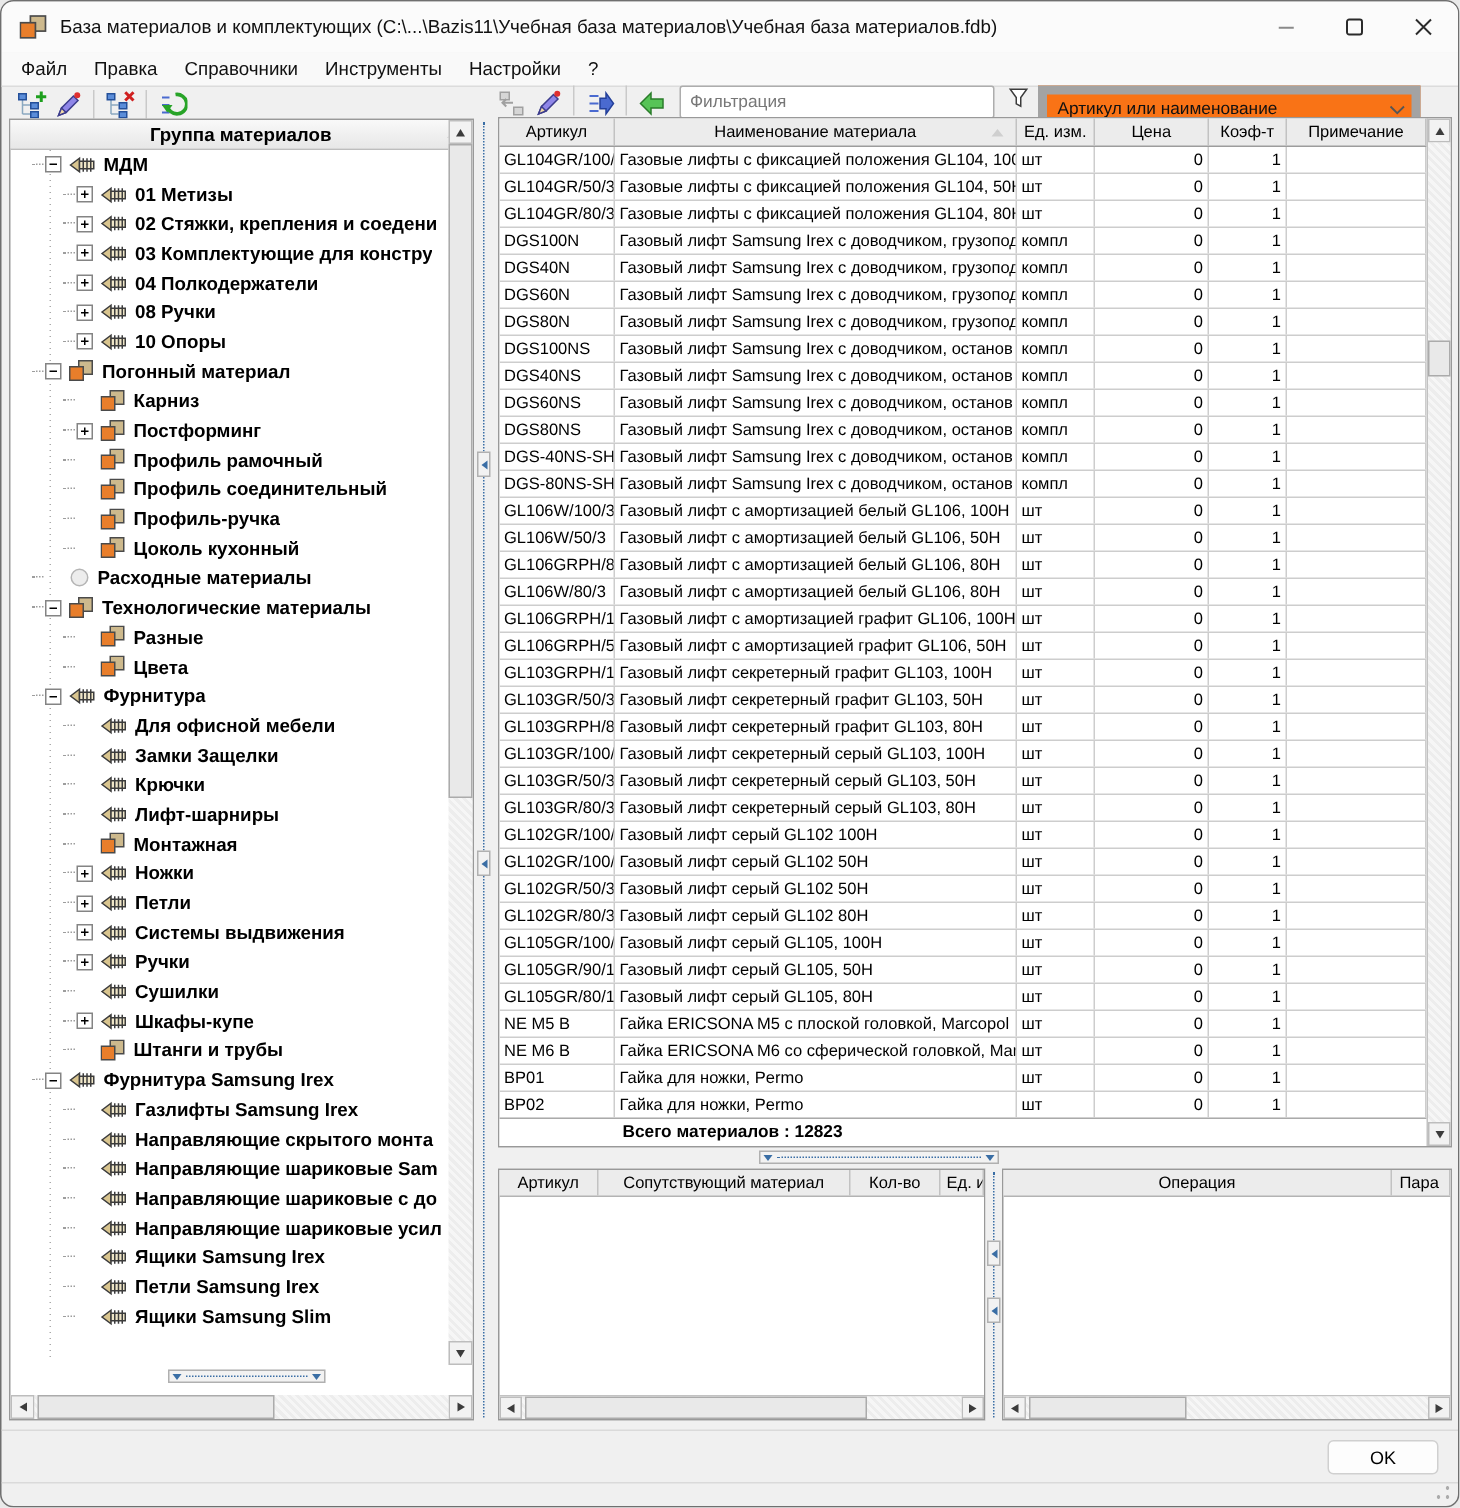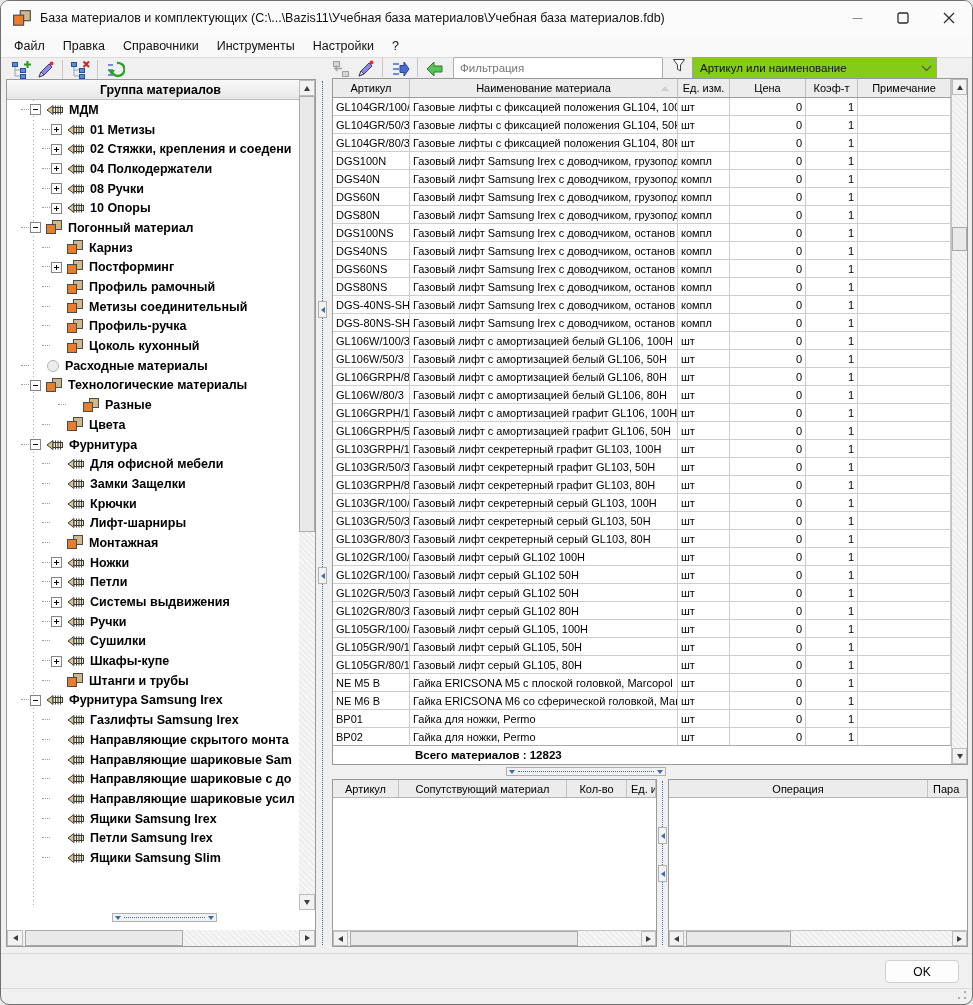--- a/index.html
+++ b/index.html
@@ -17,21 +17,21 @@
   .menu-item{padding:2px 9px;cursor:default;}
   
   .lt-toolbar{position:absolute;left:8px;top:57px;height:24px;display:flex;align-items:center;}
   .rt-toolbar{position:absolute;left:328px;top:56px;height:24px;display:flex;align-items:flex-start;}
   .tb-btn{width:24px;height:24px;display:flex;align-items:center;justify-content:center;border-radius:2px;}
   .tb-sep{width:1px;height:20px;background:#c9c9c9;margin:0 5px;}
   .filter-input{width:196px;height:20px;border:1px solid #adadad;border-radius:2px;font-size:11.5px;
                 padding:0 6px;margin-left:6px;font-family:"Liberation Sans",sans-serif;color:#222;background:#fff;}
   .filter-input::placeholder{color:#777;}
   .funnel{margin:0 5px 0 8px;display:flex;align-items:center;}
-  .combo{width:232px;height:20px;border:1px solid #a3a3a3;background:#84cc16;display:flex;align-items:center;
+  .combo{width:232px;height:20px;border:6px solid #a3a3a3;background:#f97316;display:flex;align-items:center;
          font-size:11.5px;padding:0 4px 0 7px;justify-content:space-between;color:#111;}
   
   .sb-track{background:repeating-linear-gradient(45deg,#f6f6f6 0 2px,#ededed 2px 4px);}
   .sb-btn{background:#f2f2f2;border:1px solid #bdbdbd;box-sizing:border-box;display:flex;align-items:center;justify-content:center;}
   .thumb{position:absolute;background:#e9e9e9;border:1px solid #ababab;box-sizing:border-box;}
   .t{width:0;height:0;border:3.5px solid transparent;}
   .t-up{border-bottom:5px solid #3c3c3c;margin-top:-3px;}
   .t-down{border-top:5px solid #3c3c3c;margin-bottom:-3px;}
   .t-left{border-right:5px solid #3c3c3c;margin-left:-3px;}
   .t-right{border-left:5px solid #3c3c3c;margin-right:-3px;}
@@ -292,20 +292,34 @@
             <i class="hl"></i>
             <i class="vl"></i>
           </span>
           <span class="ticon">
             <svg width="18" height="12" viewBox="0 0 18 12">
               <polygon points="1,6 7,1.5 7,10.5" fill="#d9c58f" stroke="#3c3c3c"></polygon>
               <rect x="7" y="3.5" width="9.5" height="5" fill="#efe6c8" stroke="#3c3c3c"></rect>
               <path d="M9.5 1.5 V10.5 M12 1.5 V10.5 M14.5 1.5 V10.5" stroke="#3c3c3c" fill="none"></path>
             </svg>
           </span>
+          <span class="tlabel">03 Комплектующие для констру</span>
+        </div>
+        <div class="tree-row" style="padding-left: 35px;">
+          <span class="expander">
+            <i class="hl"></i>
+            <i class="vl"></i>
+          </span>
+          <span class="ticon">
+            <svg width="18" height="12" viewBox="0 0 18 12">
+              <polygon points="1,6 7,1.5 7,10.5" fill="#d9c58f" stroke="#3c3c3c"></polygon>
+              <rect x="7" y="3.5" width="9.5" height="5" fill="#efe6c8" stroke="#3c3c3c"></rect>
+              <path d="M9.5 1.5 V10.5 M12 1.5 V10.5 M14.5 1.5 V10.5" stroke="#3c3c3c" fill="none"></path>
+            </svg>
+          </span>
           <span class="tlabel">04 Полкодержатели</span>
         </div>
         <div class="tree-row" style="padding-left: 35px;">
           <span class="expander">
             <i class="hl"></i>
             <i class="vl"></i>
           </span>
           <span class="ticon">
             <svg width="18" height="12" viewBox="0 0 18 12">
               <polygon points="1,6 7,1.5 7,10.5" fill="#d9c58f" stroke="#3c3c3c"></polygon>
@@ -375,21 +389,21 @@
           <span class="tlabel">Профиль рамочный</span>
         </div>
         <div class="tree-row" style="padding-left: 35px;">
           <span class="expander hidden"></span>
           <span class="ticon">
             <svg width="17" height="15" viewBox="0 0 17 15">
               <rect x="6.5" y="0.5" width="9" height="9" fill="#cdb98d" stroke="#4a4a4a"></rect>
               <rect x="0.5" y="4.5" width="9" height="9" fill="#e87e2b" stroke="#4a4a4a"></rect>
             </svg>
           </span>
-          <span class="tlabel">Метизы соединительный</span>
+          <span class="tlabel">Профиль соединительный</span>
         </div>
         <div class="tree-row" style="padding-left: 35px;">
           <span class="expander hidden"></span>
           <span class="ticon">
             <svg width="17" height="15" viewBox="0 0 17 15">
               <rect x="6.5" y="0.5" width="9" height="9" fill="#cdb98d" stroke="#4a4a4a"></rect>
               <rect x="0.5" y="4.5" width="9" height="9" fill="#e87e2b" stroke="#4a4a4a"></rect>
             </svg>
           </span>
           <span class="tlabel">Профиль-ручка</span>
@@ -418,21 +432,21 @@
             <i class="hl"></i>
           </span>
           <span class="ticon">
             <svg width="17" height="15" viewBox="0 0 17 15">
               <rect x="6.5" y="0.5" width="9" height="9" fill="#cdb98d" stroke="#4a4a4a"></rect>
               <rect x="0.5" y="4.5" width="9" height="9" fill="#e87e2b" stroke="#4a4a4a"></rect>
             </svg>
           </span>
           <span class="tlabel">Технологические материалы</span>
         </div>
-        <div class="tree-row" style="padding-left: 35px; margin-left: 16px;">
+        <div class="tree-row" style="padding-left: 35px;">
           <span class="expander hidden"></span>
           <span class="ticon">
             <svg width="17" height="15" viewBox="0 0 17 15">
               <rect x="6.5" y="0.5" width="9" height="9" fill="#cdb98d" stroke="#4a4a4a"></rect>
               <rect x="0.5" y="4.5" width="9" height="9" fill="#e87e2b" stroke="#4a4a4a"></rect>
             </svg>
           </span>
           <span class="tlabel">Разные</span>
         </div>
         <div class="tree-row" style="padding-left: 35px;">

